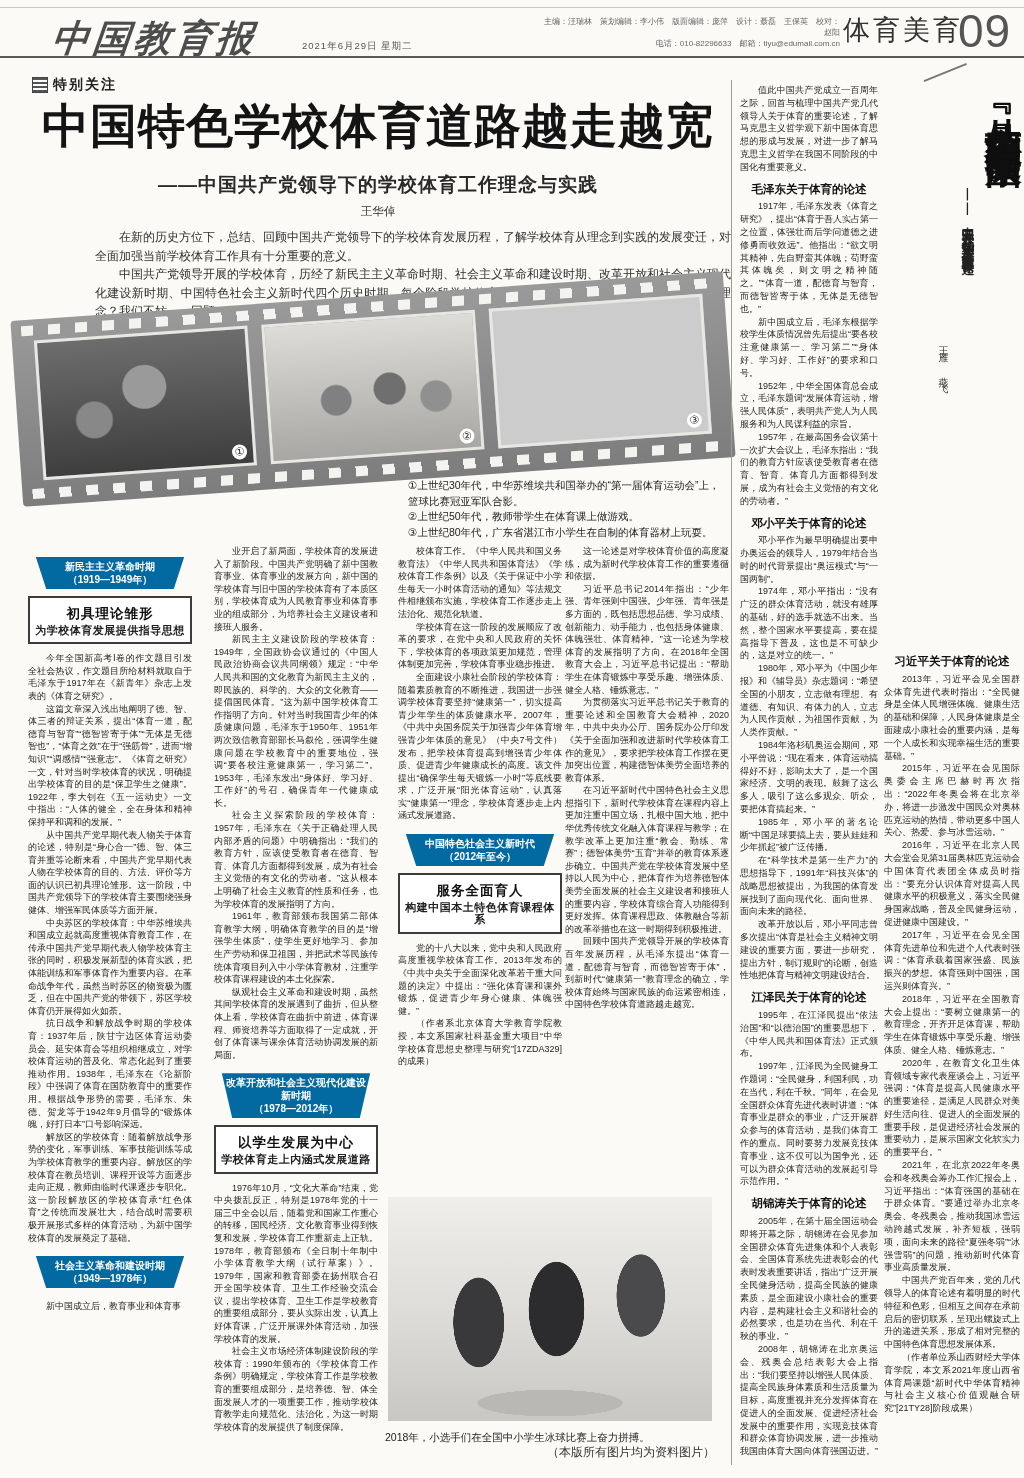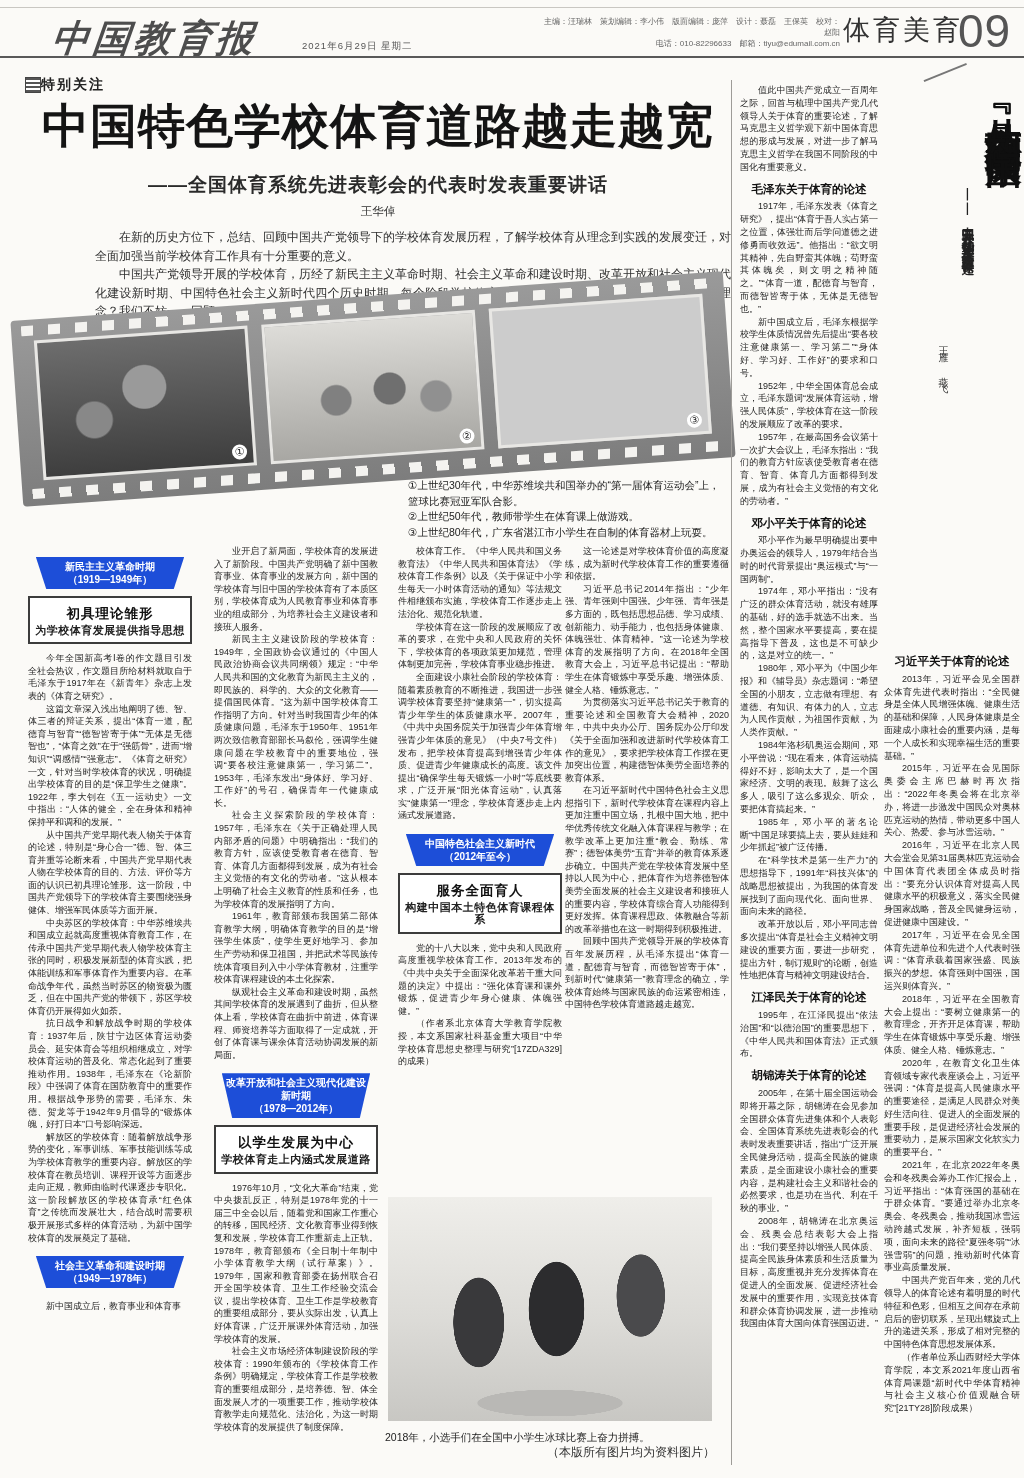--- a/index.html
+++ b/index.html
@@ -9,21 +9,21 @@
   
   .masthead{position:absolute;left:52px;top:14px;font-family:"Liberation Serif","DejaVu Serif",serif;
             font-style:italic;font-weight:bold;font-size:37px;color:#4d4d4d;letter-spacing:4px;transform:skewX(-6deg);}
   .mdate{position:absolute;left:302px;top:40px;font-size:9.5px;color:#555;letter-spacing:1px;}
   .credits{position:absolute;left:540px;top:16px;width:300px;text-align:right;font-size:8px;line-height:11px;color:#666;}
   .secttitle{position:absolute;left:843px;top:12px;font-size:27px;color:#333;letter-spacing:3px;font-weight:500;}
   .pagenum{position:absolute;left:958px;top:4px;font-size:46px;color:#555;letter-spacing:1px;}
   .headrule{position:absolute;left:0;top:56px;width:1024px;height:2px;background:#595959;}
   .pagetail{position:absolute;left:920px;top:60px;width:46px;height:12px;border-bottom:2px solid #777;transform:rotate(-22deg);}
   
-  .tag{position:absolute;left:25px;top:76px;display:flex;align-items:center;}
+  .tag{position:absolute;left:32px;top:76px;display:flex;align-items:center;gap:5px;}
   .tagicon{width:14px;height:14px;border:1px solid #444;
            background:repeating-linear-gradient(0deg,#555 0 2px,#fff 2px 4px);}
   .taglabel{font-weight:bold;font-size:14px;letter-spacing:2px;color:#222;}
   
   .headline{position:absolute;left:28px;top:95px;width:700px;text-align:center;
             font-family:"Liberation Serif","DejaVu Serif",serif;font-weight:900;font-size:47px;
             letter-spacing:1px;color:#141414;}
   .subhead{position:absolute;left:28px;top:172px;width:700px;text-align:center;font-size:19px;
            font-weight:bold;color:#2a2a2a;letter-spacing:1px;}
   .byline{position:absolute;left:28px;top:204px;width:700px;text-align:center;font-size:11.5px;color:#333;}
@@ -48,21 +48,21 @@
           color:#222;font-size:11px;line-height:15px;text-align:center;}
   
   .filmcaps{position:absolute;left:408px;top:478px;width:322px;font-size:10.5px;line-height:15.5px;color:#222;}
   .filmcaps p{margin:0;}
   
   .col{position:absolute;top:545px;width:164px;font-size:9px;line-height:12.6px;text-align:justify;color:#1f1f1f;}
   .col p{margin:0;text-indent:2em;}
   .c1{left:28px;}  .c2{left:214px;}  .c3{left:398px;}  .c4{left:565px;}
   
   .pbox{margin:2px 0 8px 0;text-align:center;}
-  .pbanner{position:relative;z-index:2;width:88%;margin:12px auto;background:#1d4ed8;color:#fff;font-weight:bold;
+  .pbanner{position:relative;z-index:2;width:88%;margin:12px auto;background:#0369a1;color:#fff;font-weight:bold;
            font-size:10px;line-height:13px;padding:3px 2px;clip-path:polygon(0 0,100% 0,93% 100%,7% 100%);}
   .pbody{margin-top:-5px;border:2px solid #3c3c3c;background:#fff;padding:10px 3px 6px 3px;}
   .ptitle{font-size:13.5px;font-weight:900;color:#111;letter-spacing:1px;}
   .psub{font-size:11px;font-weight:bold;color:#222;margin-top:3px;letter-spacing:0.5px;}
   .tailnote{margin-top:6px;}
   .authnote{margin-top:4px;color:#222;}
   
   .hockey{position:absolute;left:388px;top:1197px;width:324px;height:224px;
     background:
       radial-gradient(ellipse 42px 74px at 28% 56%,#39393b 0 60%,transparent 61%),
@@ -103,21 +103,21 @@
   <div class="pagenum">09</div>
   <div class="headrule"></div>
   <div class="pagetail"></div>
 
   <div class="tag">
     <span class="tagicon"></span>
     <span class="taglabel">特别关注</span>
   </div>
 
   <div class="headline">中国特色学校体育道路越走越宽</div>
-  <div class="subhead">——全国体育系统先进表彰会的代表时发表重要讲话</div>
+  <div class="subhead">——中国共产党领导下的学校体育工作理念与实践</div>
   <div class="byline">王华倬</div>
   <div class="lead">
       <p>在新的历史方位下，总结、回顾中国共产党领导下的学校体育发展历程，了解学校体育从理念到实践的发展变迁，对全面加强当前学校体育工作具有十分重要的意义。</p>
       <p>中国共产党领导开展的学校体育，历经了新民主主义革命时期、社会主义革命和建设时期、改革开放和社会主义现代化建设新时期、中国特色社会主义新时代四个历史时期。每个阶段学校体育发展有何特点，提出了什么样的体育发展理念？我们不妨一一回顾。</p>
     </div>
 
   <div class="strip">
     <div class="holes"></div>
     <div class="frames">
       <div class="frame ph1">
@@ -236,36 +236,37 @@
     <div class="vtext vsub">——中国共产党几代领导人关于体育的重要论述</div>
     <div class="vtext vhead">从『体育救国』到『健康中国』</div>
   </div>
 
   <div class="rcol ra">
     <p>值此中国共产党成立一百周年之际，回首与梳理中国共产党几代领导人关于体育的重要论述，了解马克思主义哲学观下新中国体育思想的形成与发展，对进一步了解马克思主义哲学在我国不同阶段的中国化有重要意义。</p>
     <div class="rhead">毛泽东关于体育的论述</div>
     <div>
         <p>1917年，毛泽东发表《体育之研究》，提出“体育于吾人实占第一之位置，体强壮而后学问道德之进修勇而收效远”。他指出：“欲文明其精神，先自野蛮其体魄；苟野蛮其体魄矣，则文明之精神随之。”“体育一道，配德育与智育，而德智皆寄于体，无体是无德智也。”</p>
         <p>新中国成立后，毛泽东根据学校学生体质情况曾先后提出“要各校注意健康第一、学习第二”“身体好、学习好、工作好”的要求和口号。</p>
-        <p>1952年，中华全国体育总会成立，毛泽东题词“发展体育运动，增强人民体质”，学校体育在这一阶段的发展顺应了改革的要求。</p>
+        <p>1952年，中华全国体育总会成立，毛泽东题词“发展体育运动，增强人民体质”，表明共产党人为人民服务和为人民谋利益的宗旨。</p>
         <p>1957年，在最高国务会议第十一次扩大会议上，毛泽东指出：“我们的教育方针应该使受教育者在德育、智育、体育几方面都得到发展，成为有社会主义觉悟的有文化的劳动者。”</p>
       </div>
     <div class="rhead">邓小平关于体育的论述</div>
     <div>
         <p>邓小平作为最早明确提出要申办奥运会的领导人，1979年结合当时的时代背景提出“奥运模式”与“一国两制”。</p>
         <p>1974年，邓小平指出：“没有广泛的群众体育活动，就没有雄厚的基础，好的选手就选不出来。当然，整个国家水平要提高，要在提高指导下普及，这也是不可缺少的，这是对立的统一。”</p>
         <p>1980年，邓小平为《中国少年报》和《辅导员》杂志题词：“希望全国的小朋友，立志做有理想、有道德、有知识、有体力的人，立志为人民作贡献，为祖国作贡献，为人类作贡献。”</p>
         <p>1984年洛杉矶奥运会期间，邓小平曾说：“现在看来，体育运动搞得好不好，影响太大了，是一个国家经济、文明的表现。鼓舞了这么多人，吸引了这么多观众、听众，要把体育搞起来。”</p>
         <p>1985年，邓小平的著名论断“中国足球要搞上去，要从娃娃和少年抓起”被广泛传播。</p>
         <p>在“科学技术是第一生产力”的思想指导下，1991年“科技兴体”的战略思想被提出，为我国的体育发展找到了面向现代化、面向世界、面向未来的路径。</p>
         <p>改革开放以后，邓小平同志曾多次提出“体育是社会主义精神文明建设的重要方面，要进一步研究，提出方针，制订规则”的论断，创造性地把体育与精神文明建设结合。</p>
       </div>
     <div class="rhead">江泽民关于体育的论述</div>
     <div>
         <p>1995年，在江泽民提出“依法治国”和“以德治国”的重要思想下，《中华人民共和国体育法》正式颁布。</p>
+        <p>1997年，江泽民为全民健身工作题词：“全民健身，利国利民，功在当代，利在千秋。”同年，在会见全国群众体育先进代表时讲道：“体育事业是群众的事业，广泛开展群众参与的体育活动，是我们体育工作的重点。同时要努力发展竞技体育事业，这不仅可以为国争光，还可以为群众体育活动的发展起引导示范作用。”</p>
       </div>
     <div class="rhead">胡锦涛关于体育的论述</div>
     <div>
         <p>2005年，在第十届全国运动会即将开幕之际，胡锦涛在会见参加全国群众体育先进集体和个人表彰会、全国体育系统先进表彰会的代表时发表重要讲话，指出“广泛开展全民健身活动，提高全民族的健康素质，是全面建设小康社会的重要内容，是构建社会主义和谐社会的必然要求，也是功在当代、利在千秋的事业。”</p>
         <p>2008年，胡锦涛在北京奥运会、残奥会总结表彰大会上指出：“我们要坚持以增强人民体质、提高全民族身体素质和生活质量为目标，高度重视并充分发挥体育在促进人的全面发展、促进经济社会发展中的重要作用，实现竞技体育和群众体育协调发展，进一步推动我国由体育大国向体育强国迈进。”</p>
       </div>
   </div>
 
   <div class="rcol rb">
     <div class="rhead" style="margin-top:0;">习近平关于体育的论述</div>

